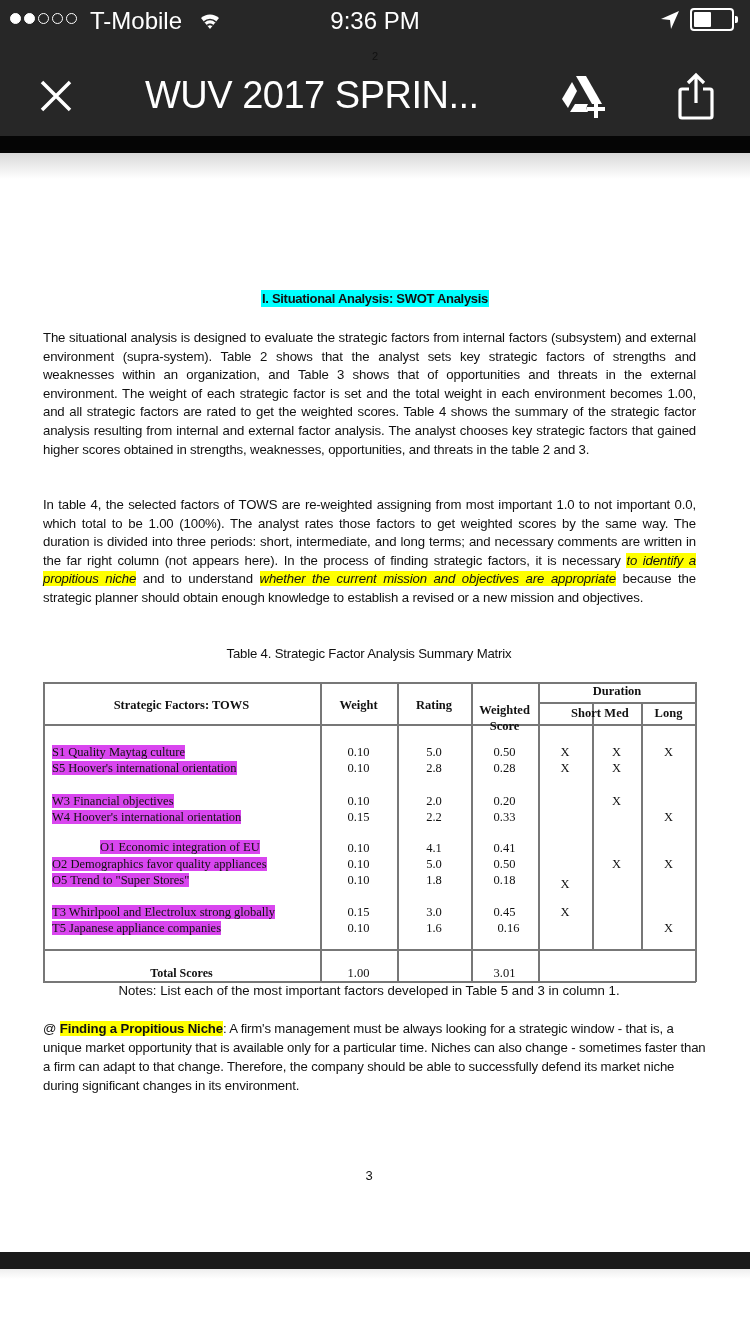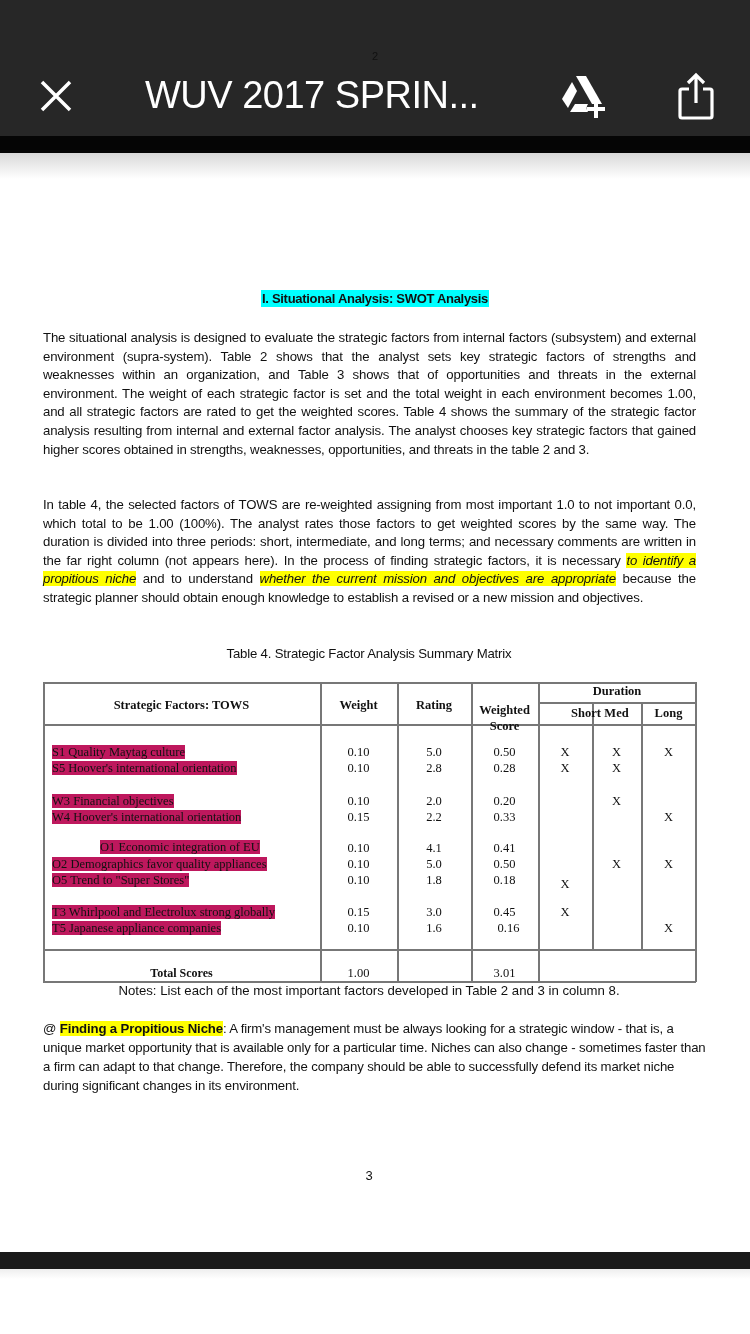--- a/index.html
+++ b/index.html
@@ -40,34 +40,57 @@
   .hl-i { background: #ffff00; font-style: italic; }
   .caption { position: absolute; top: 467px; left: 0; width: 738px; text-align: center; font-size: 13.2px; letter-spacing: -0.2px; }
 
   
   .tbl { position: absolute; left: 43px; top: 503px; width: 653px; font-family: "Liberation Serif", serif; font-size: 12.5px; color: #111; }
   .tbl .vline { position: absolute; top: 0; width: 1.5px; background: #777; }
   .tbl .hline { position: absolute; left: 0; height: 1.5px; background: #777; }
   .th { position: absolute; font-weight: bold; text-align: center; font-size: 12.5px; }
   .cell { position: absolute; text-align: center; font-size: 12.5px; line-height: 16.5px; }
   .factor { position: absolute; left: 9px; font-size: 12.5px; line-height: 16.5px; }
-  .factor span { background: #be185d; margin-top: 47px; }
+  .factor span { background: #d946ef; margin-top: 47px; }
   .notes { position: absolute; top: 1101px; left: 0; width: 738px; text-align: center; font-size: 13.2px; font-family: "Liberation Sans", sans-serif; color:#111; }
 
   .p3 { top: 840px; line-height: 19px; text-align: left; width: 665px; }
   .p3 .bold-hl { background: #ffff00; font-weight: bold; }
   .page-num { position: absolute; top: 989px; left: 0; width: 738px; text-align: center; font-size: 13px; }
 
   .bottombar { position: absolute; left: 0; top: 1252px; width: 750px; height: 17px; background: #1a1a1a; }
   .bottomshade { position: absolute; left: 0; top: 1269px; width: 750px; height: 10px; background: linear-gradient(#eeeeee, #ffffff); }
 </style>
 </head>
 <body>
 
 <div class="topbar">
+  <div class="status">
+    <div class="signal">
+      <div class="dot on"></div>
+        <div class="dot on"></div>
+        <div class="dot"></div>
+        <div class="dot"></div>
+        <div class="dot"></div>
+    </div>
+    <span class="carrier">T-Mobile</span>
+    <svg class="wifi" viewBox="0 0 24 22">
+      <path d="M12 20 L3 9 A13 13 0 0 1 21 9 Z" fill="#fff"></path>
+      <path d="M6.2 12.8 A8.5 8.5 0 0 1 17.8 12.8" stroke="#272727" stroke-width="1.6" fill="none"></path>
+      <path d="M9.2 16.5 A4.5 4.5 0 0 1 14.8 16.5" stroke="#272727" stroke-width="1.6" fill="none"></path>
+    </svg>
+    <span class="clock">9:36 PM</span>
+    <svg class="loc" viewBox="0 0 20 20">
+      <path d="M19 1 L1 9 L10 10 L11 19 Z" fill="#fff"></path>
+    </svg>
+    <div class="battery">
+        <div class="fill"></div>
+        <div class="nub"></div>
+      </div>
+  </div>
 
   <div class="page-top-num">2</div>
 
   <svg class="close-btn" viewBox="0 0 36 36">
     <path d="M4 4 L32 32 M32 4 L4 32" stroke="#fff" stroke-width="3.5"></path>
   </svg>
   <div class="doc-title">WUV 2017 SPRIN...</div>
   <svg class="drive-btn" viewBox="0 0 50 44">
     <path d="M18 2 L28 2 L44 30 L34 30 Z" fill="#fff"></path>
     <path d="M14 8 L19 17 L10 34 L4 25 Z" fill="#fff"></path>
@@ -191,21 +214,21 @@
     <div class="cell" style="left:428px;width:75px;top:238px;">0.16</div>
     <div class="cell" style="left:495px;width:54px;top:238px;"></div>
     <div class="cell" style="left:549px;width:49px;top:238px;"></div>
     <div class="cell" style="left:598px;width:55px;top:238px;">X</div>
 
     <div class="th" style="left:0; width:277px; top:284px; font-size:12px;">Total Scores</div>
     <div class="cell" style="left:277px; width:77px; top:283px;">1.00</div>
     <div class="cell" style="left:428px; width:67px; top:283px;">3.01</div>
   </div>
 
-  <div class="notes" style="top:804px;">Notes:  List each of the most important factors developed in Table 2 and 3 in column 8.</div>
+  <div class="notes" style="top:804px;">Notes:  List each of the most important factors developed in Table 5 and 3 in column 1.</div>
 
   <p class="para p3"><span>@ </span><span class="bold-hl">Finding a Propitious Niche</span><span>:  A firm's management must be always looking for a strategic window - that is, a unique market opportunity that is available only for a particular time.  Niches can also change - sometimes faster than a firm can adapt to that change.  Therefore, the company should be able to successfully defend its market niche during significant changes in its environment.</span></p>
 
   <div class="page-num">3</div>
 </div>
 
 <div class="bottombar"></div>
 <div class="bottomshade"></div>
 
 </body></html>

